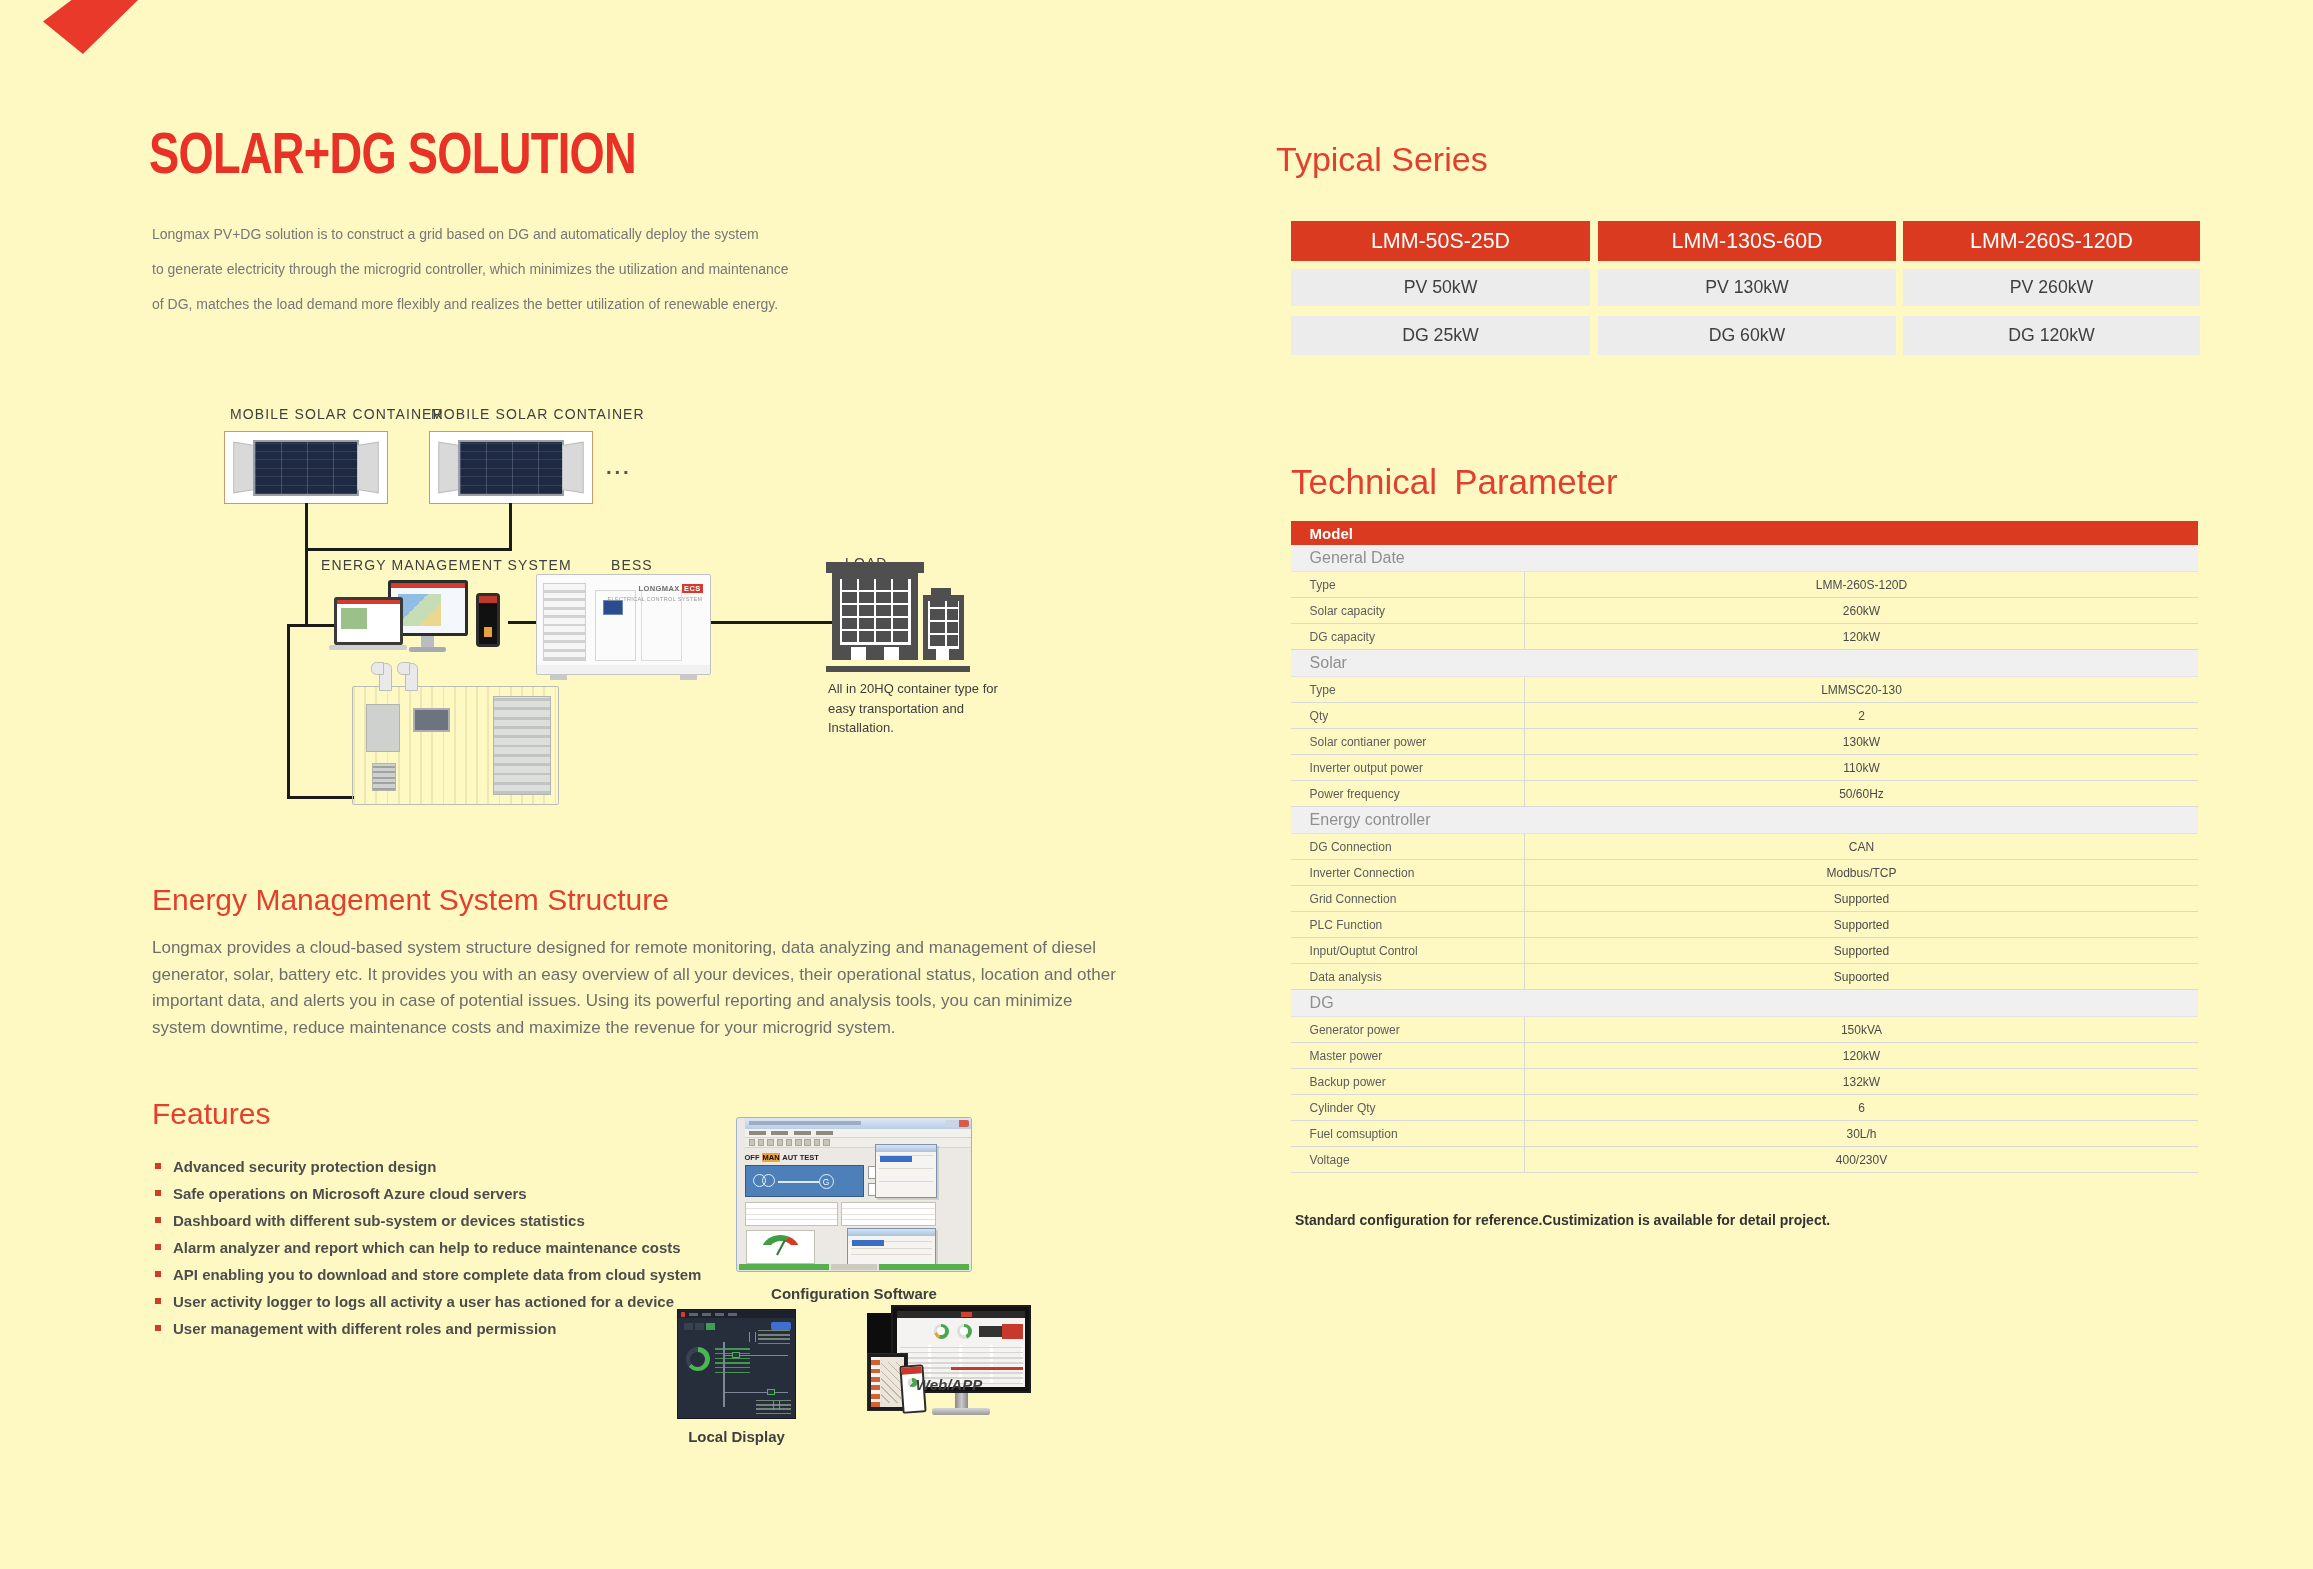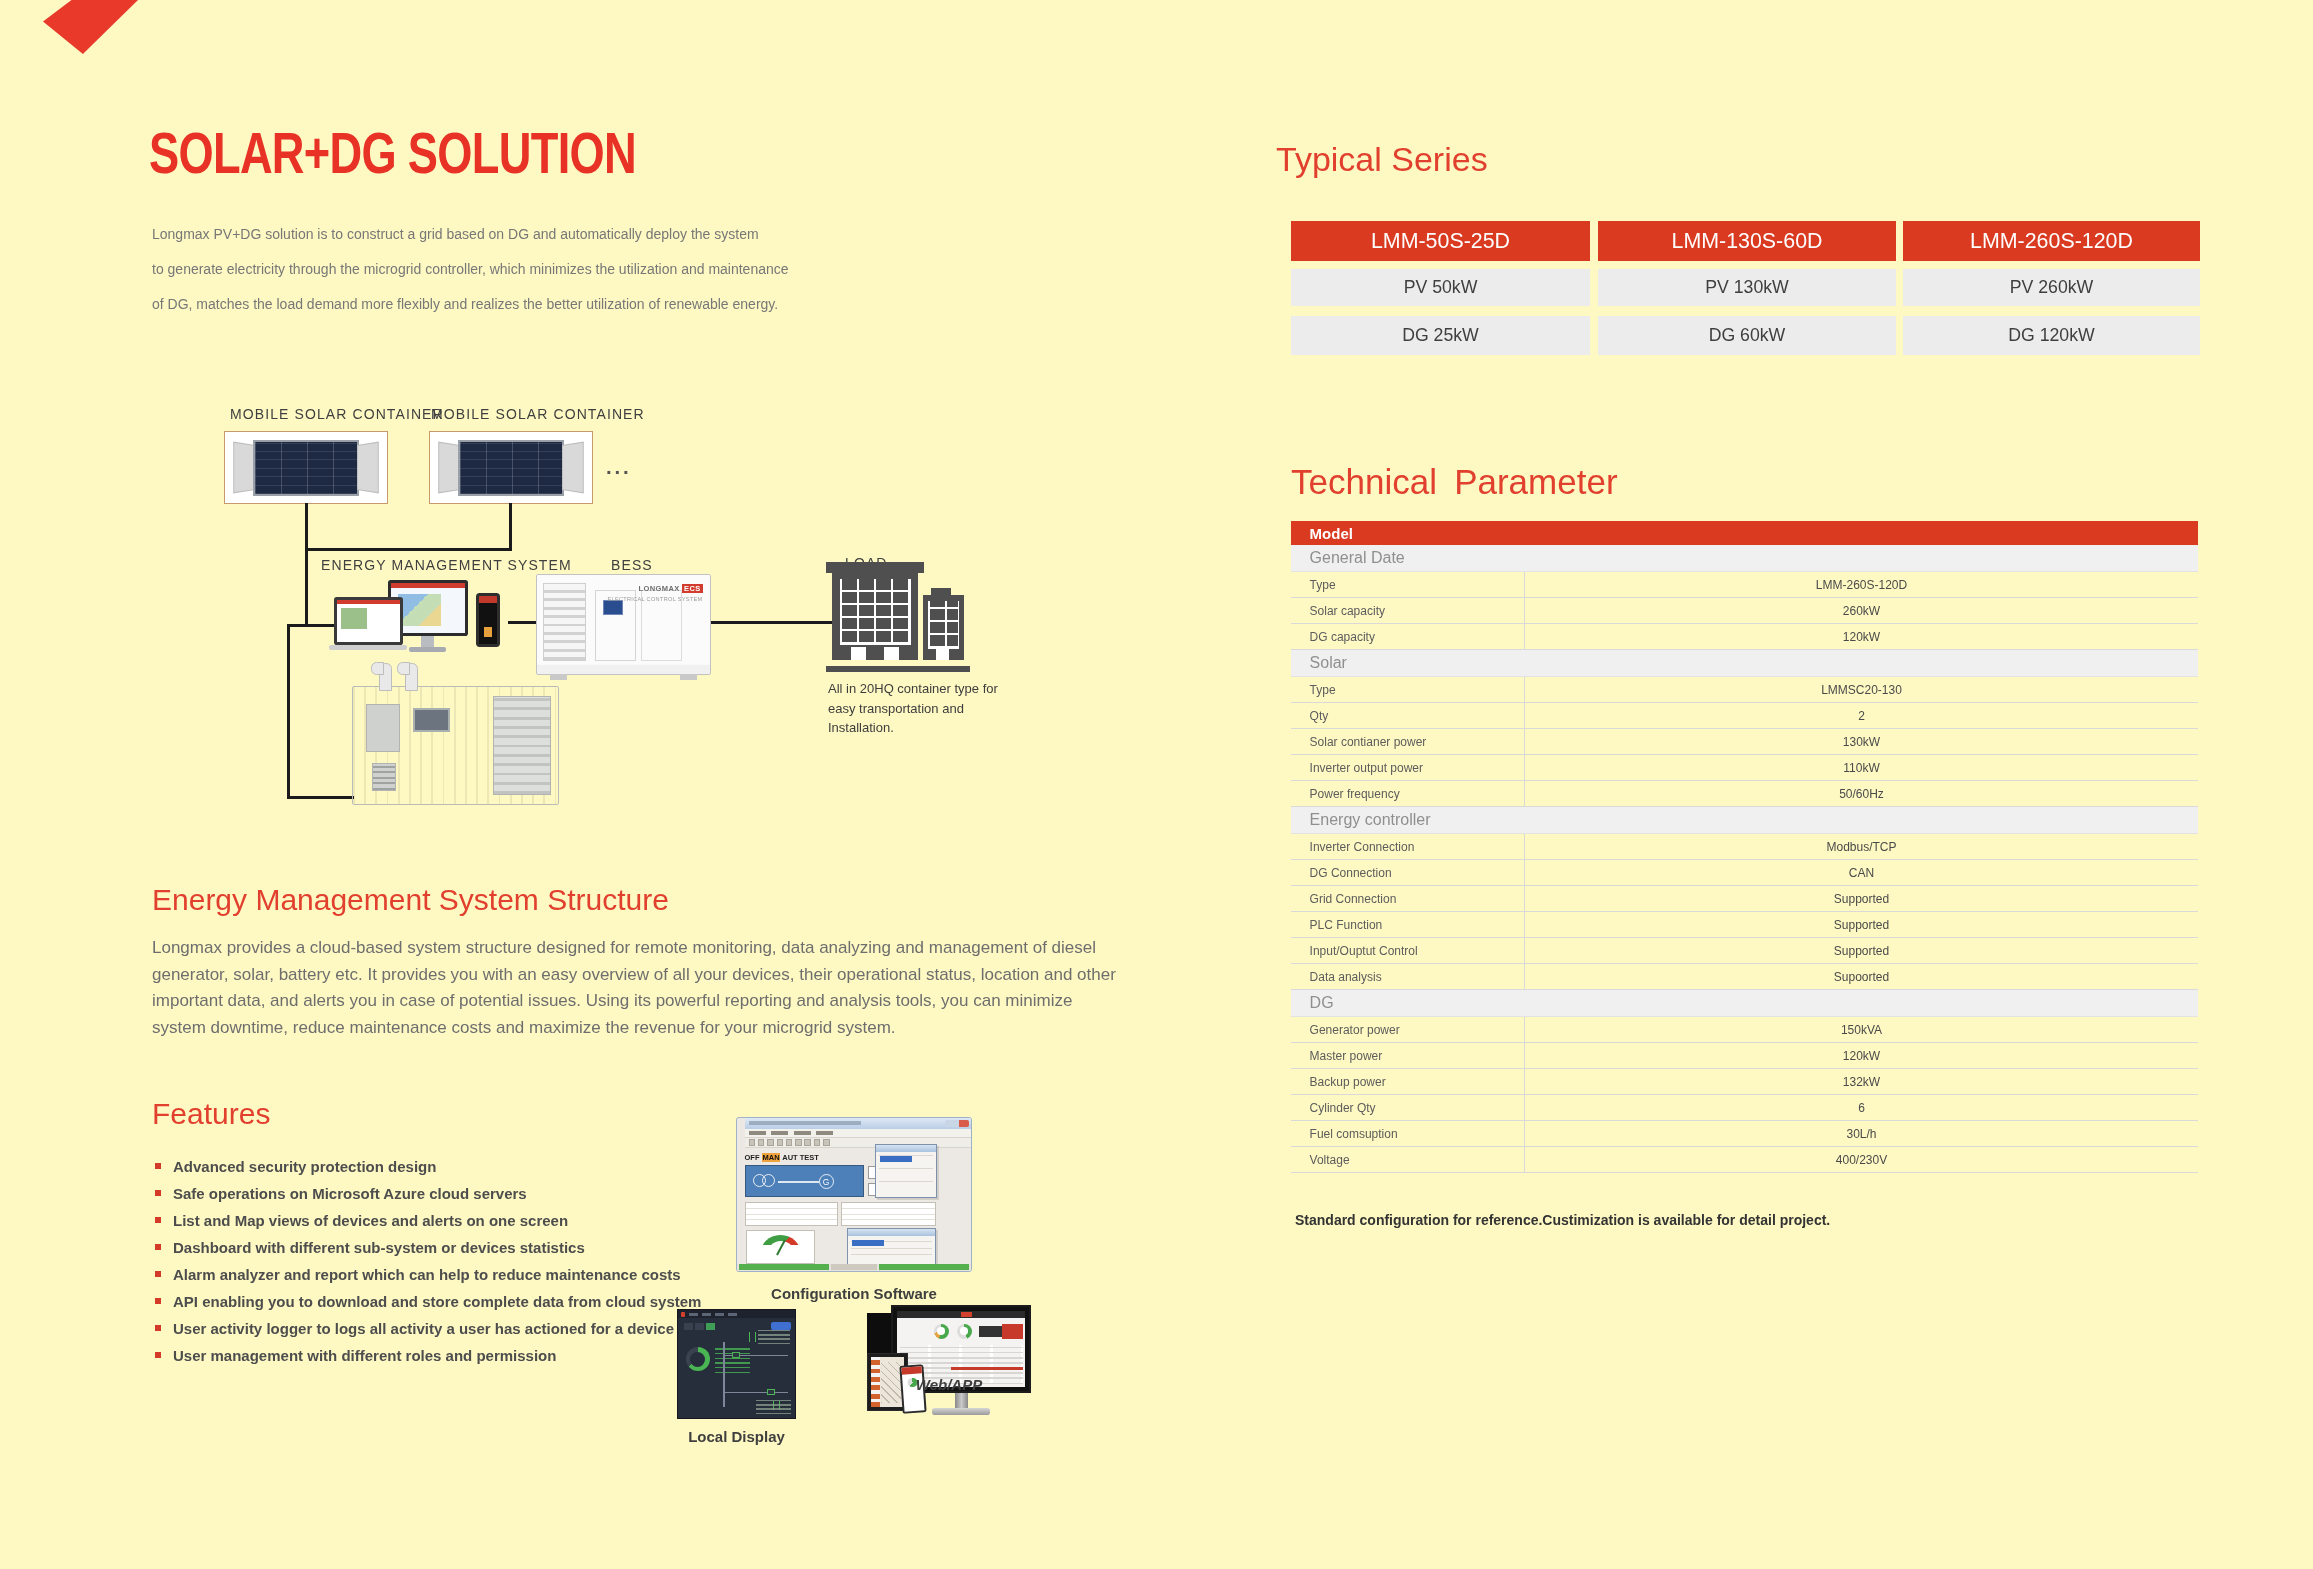--- a/index.html
+++ b/index.html
@@ -317,21 +317,20 @@
       <div class="line">Longmax provides a cloud-based system structure designed for remote monitoring, data analyzing and management of diesel</div>
       <div class="line">generator, solar, battery etc. It provides you with an easy overview of all your devices, their operational status, location and other</div>
       <div class="line">important data, and alerts you in case of potential issues. Using its powerful reporting and analysis tools, you can minimize</div>
       <div class="line">system downtime, reduce maintenance costs and maximize the revenue for your microgrid system.</div>
     </div>
 
   <div class="abs h2" style="left:152px;top:1097px;">Features</div>
   <ul class="abs features-list" id="features-list" style="left:149px;top:1158px;">
       <li><span class="sq"></span><span>Advanced security protection design</span></li>
       <li><span class="sq"></span><span>Safe operations on Microsoft Azure cloud servers</span></li>
-      <li><span class="sq"></span><span>List and Map views of devices and alerts on one screen</span></li>
       <li><span class="sq"></span><span>Dashboard with different sub-system or devices statistics</span></li>
       <li><span class="sq"></span><span>Alarm analyzer and report which can help to reduce maintenance costs</span></li>
       <li><span class="sq"></span><span>API enabling you to download and store complete data from cloud system</span></li>
       <li><span class="sq"></span><span>User activity logger to logs all activity a user has actioned for a device</span></li>
       <li><span class="sq"></span><span>User management with different roles and permission</span></li>
     </ul>
 
   <div class="abs cfg" style="left:736px;top:1117px;padding-left:8px;">
     <div class="tbar">
         <div class="ttl"></div>
@@ -493,28 +492,28 @@
       <div class="trow data">
         <div class="lbl">Inverter output power</div>
         <div class="val">110kW</div>
       </div>
       <div class="trow data">
         <div class="lbl">Power frequency</div>
         <div class="val">50/60Hz</div>
       </div>
       <div class="trow section">Energy controller</div>
       <div class="trow data">
+        <div class="lbl">DG Connection</div>
+        <div class="val">CAN</div>
+      </div>
+      <div class="trow data">
         <div class="lbl">Inverter Connection</div>
         <div class="val">Modbus/TCP</div>
       </div>
       <div class="trow data">
-        <div class="lbl">DG Connection</div>
-        <div class="val">CAN</div>
-      </div>
-      <div class="trow data">
         <div class="lbl">Grid Connection</div>
         <div class="val">Supported</div>
       </div>
       <div class="trow data">
         <div class="lbl">PLC Function</div>
         <div class="val">Supported</div>
       </div>
       <div class="trow data">
         <div class="lbl">Input/Ouptut Control</div>
         <div class="val">Supported</div>

